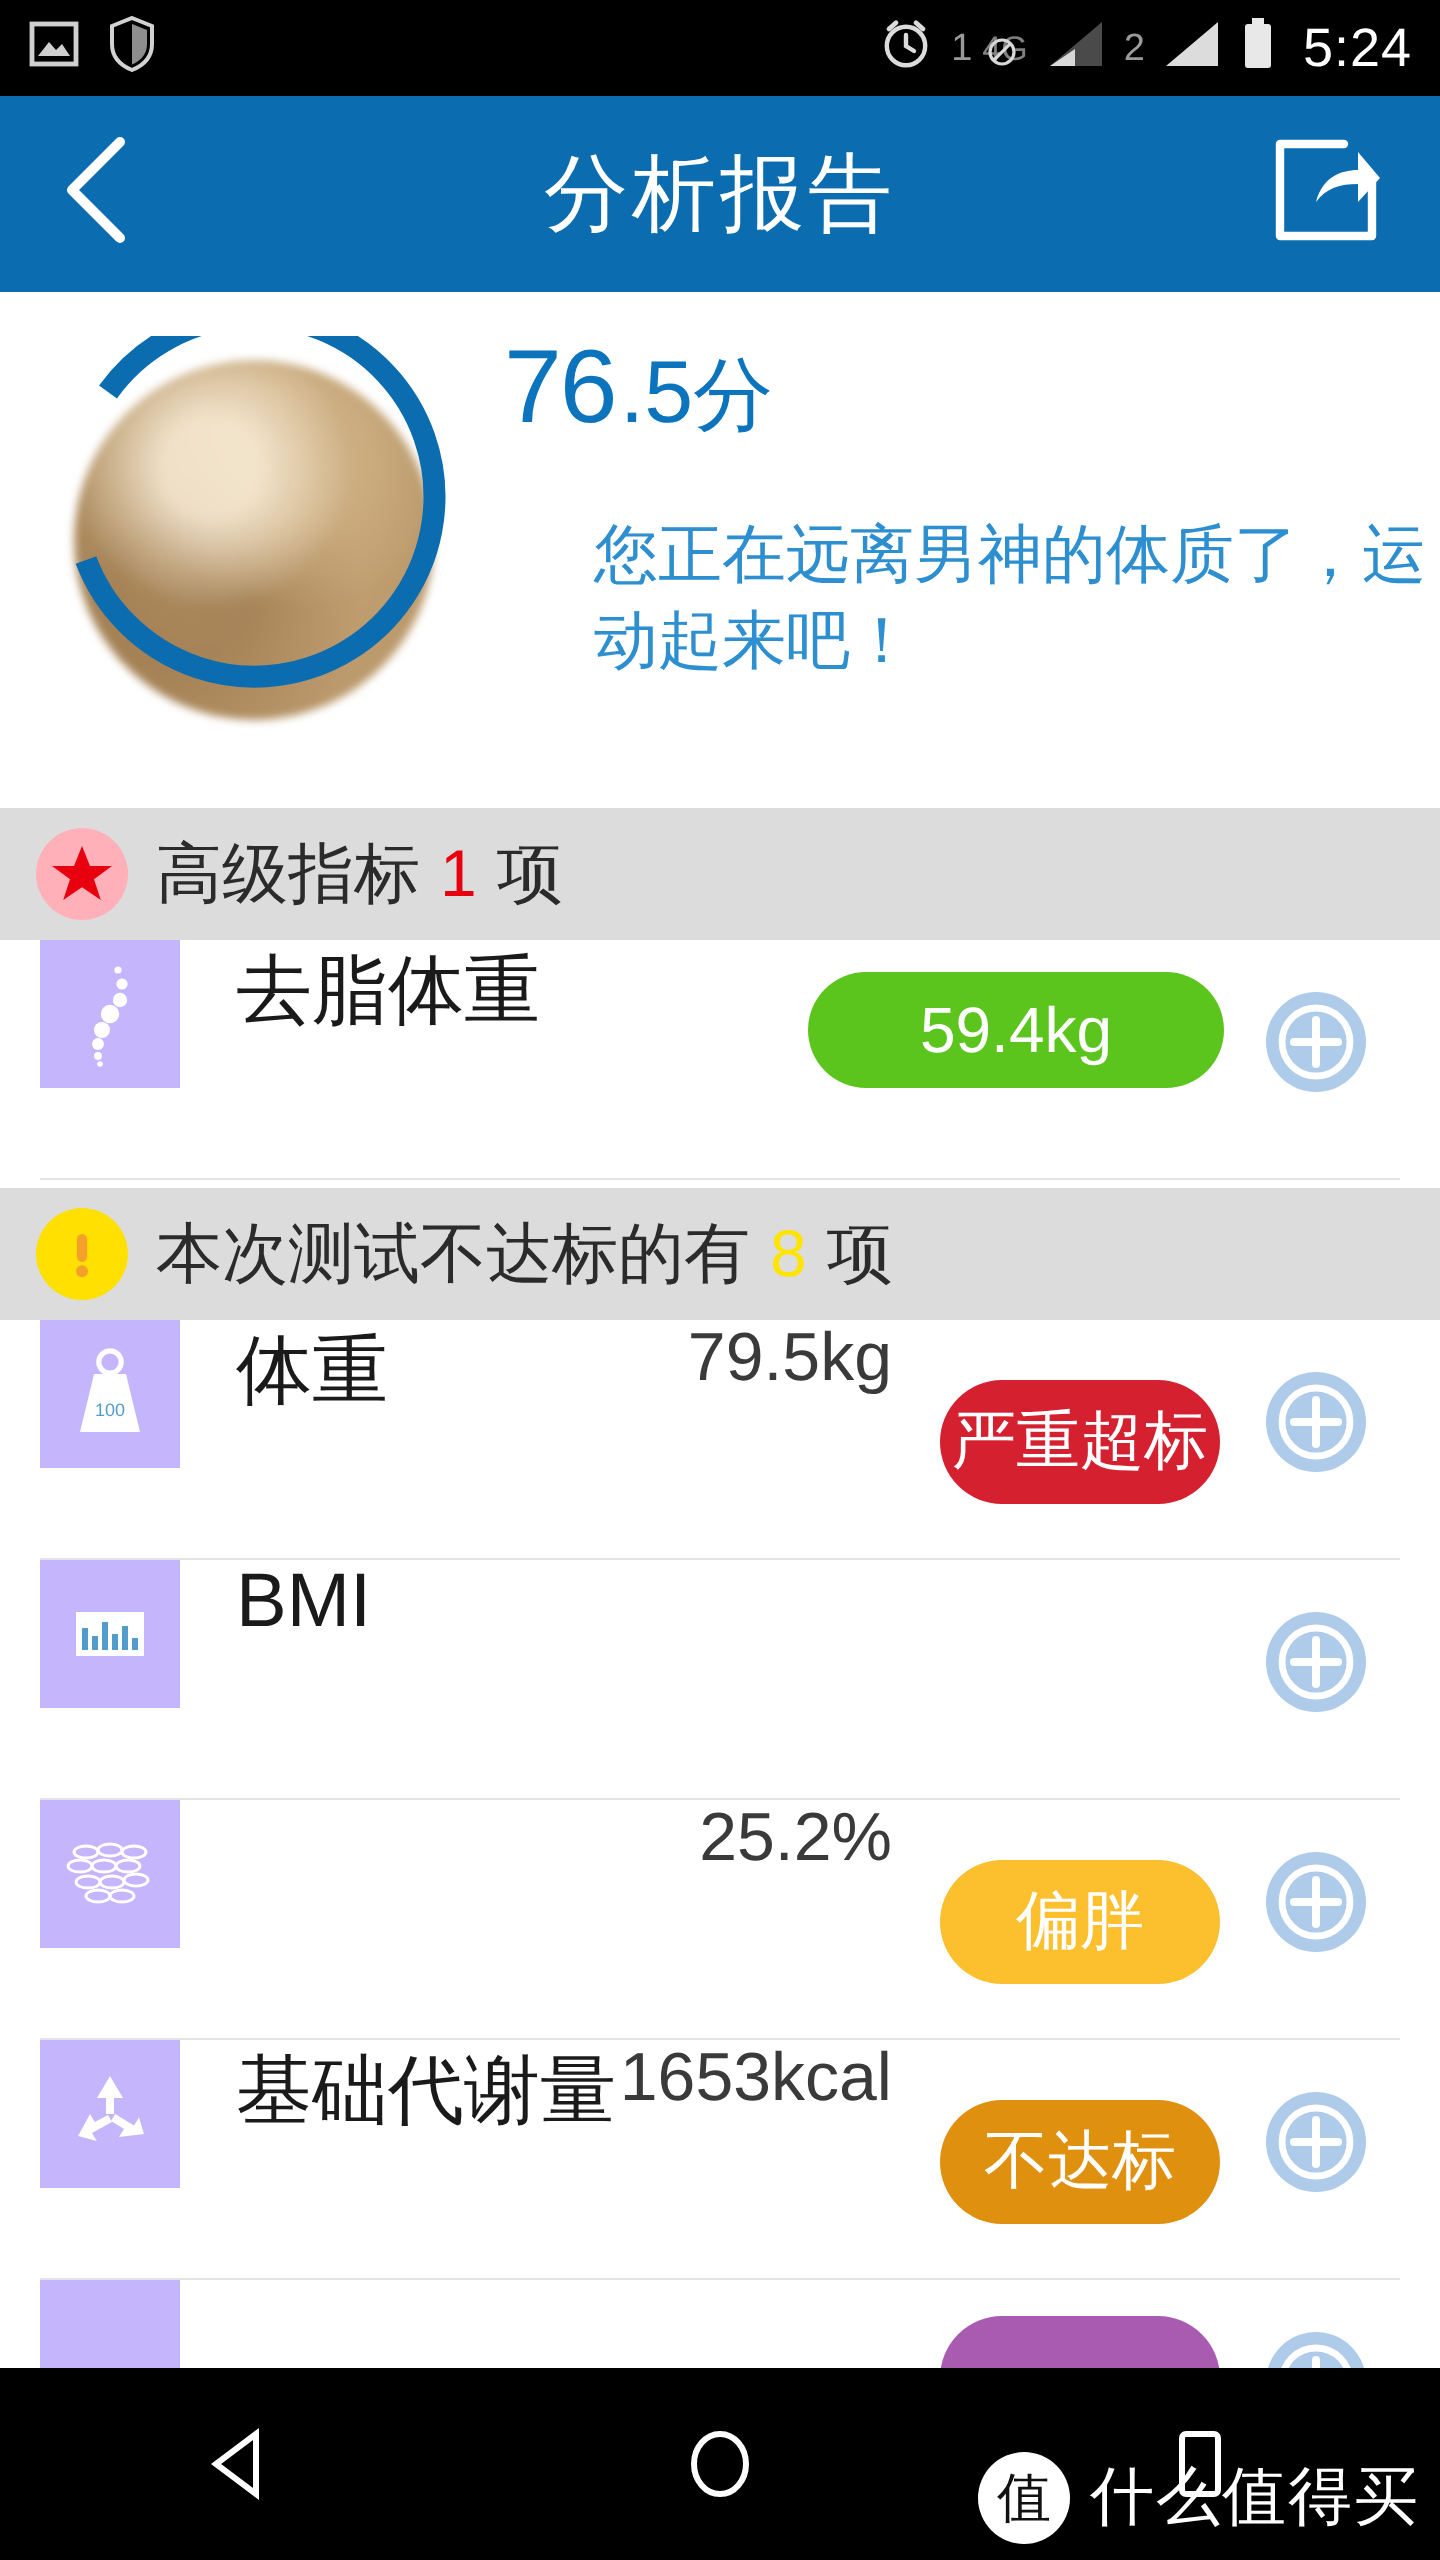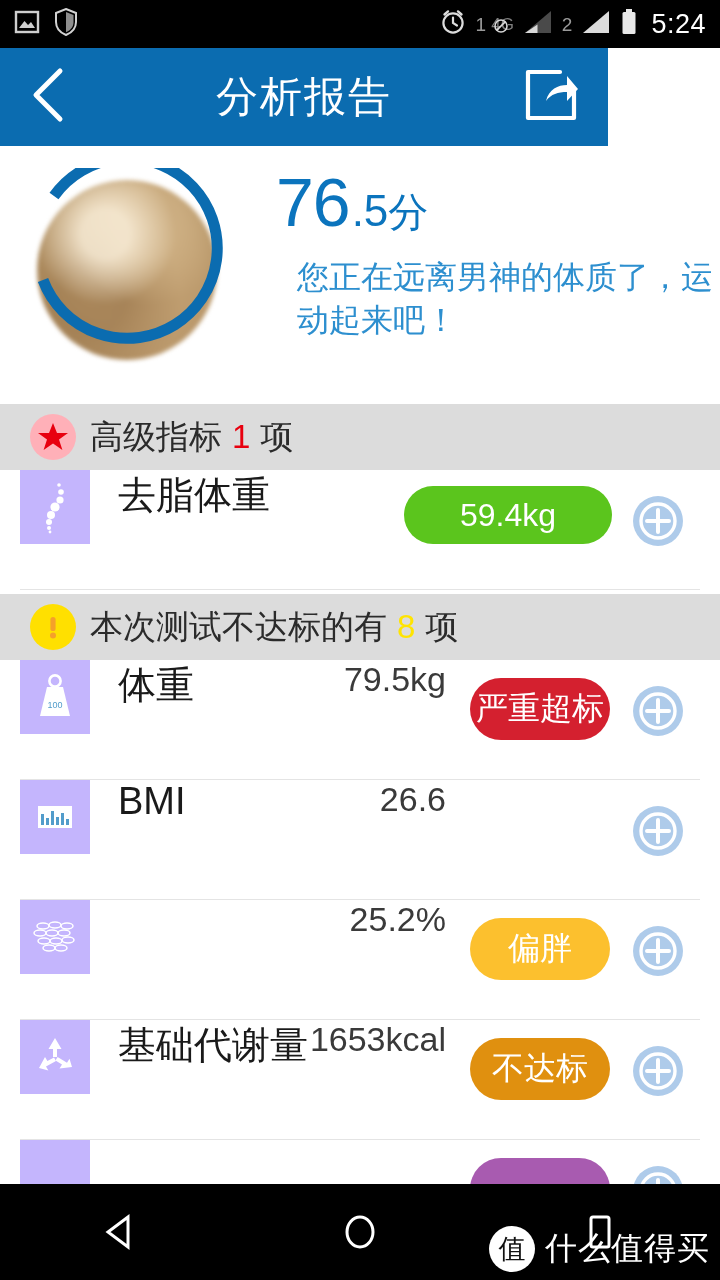--- a/index.html
+++ b/index.html
@@ -18,21 +18,21 @@
   }
   .sb-left{display:flex;align-items:center;gap:14px;}
   .sb-right{margin-left:auto;display:flex;align-items:center;gap:9px;}
   .sb-ic{display:block;}
   .sb-num{color:#9a9a9a;font-size:19px;line-height:1;font-family:"Liberation Sans",sans-serif;}
   .sb-4g{position:relative;color:#7f7f7f;font-size:17px;line-height:1;margin-left:-4px;}
   .sb-time{color:#ffffff;font-size:27px;line-height:1;letter-spacing:0.5px;margin-left:4px;}
 
   
   .appbar{
-    position:absolute;top:48px;left:0;width:608px;height:98px;background:#0b6cb0;
+    position:absolute;top:48px;left:0;width:720px;height:98px;background:#0b6cb0;
     display:flex;align-items:center;box-sizing:border-box;padding:0 26px;
   }
   .appbar-title{
     position:absolute;left:0;right:0;text-align:center;color:#ffffff;
     font-size:42px;letter-spacing:2px;font-weight:400;pointer-events:none;
   }
   .back-btn{position:relative;z-index:2;width:56px;height:66px;display:flex;align-items:center;justify-content:flex-start;}
   .share-btn{position:relative;z-index:2;margin-left:auto;width:62px;height:62px;display:flex;align-items:center;justify-content:center;}
 
   
@@ -45,32 +45,32 @@
     position:absolute;left:13px;top:12px;width:180px;height:180px;border-radius:50%;
     background:
       radial-gradient(circle at 38% 30%, rgba(255,246,228,.75) 0 14%, rgba(0,0,0,0) 42%),
       radial-gradient(circle at 62% 24%, rgba(206,176,132,.85) 0 18%, rgba(0,0,0,0) 46%),
       radial-gradient(circle at 30% 66%, rgba(150,114,72,.6) 0 20%, rgba(0,0,0,0) 52%),
       radial-gradient(circle at 70% 74%, rgba(189,155,110,.7) 0 22%, rgba(0,0,0,0) 55%),
       radial-gradient(circle at 50% 50%, #c9a878 0 40%, #a07f53 100%);
     filter:blur(2.2px);
   }
   .score-line{position:absolute;left:252px;top:24px;display:flex;align-items:baseline;color:#0b74bd;}
-  .score-int{font-size:68px;line-height:0.95;font-weight:300;letter-spacing:-1px;margin-left:24px;}
+  .score-int{font-size:52px;line-height:0.95;font-weight:300;letter-spacing:-1px;}
   .score-dec{font-size:44px;line-height:1;font-weight:300;margin-left:2px;}
   .score-unit{font-size:40px;line-height:1;font-weight:300;}
   .score-msg{
     position:absolute;left:252px;top:110px;width:440px;color:#2d8fcf;
     font-size:32px;line-height:1.35;font-weight:400;margin-left:45px;
   }
 
   
   .section{
     width:720px;height:66px;background:#dcdcdc;display:flex;align-items:center;
-    box-sizing:border-box;padding-left:30px;position:absolute;left:0;
+    box-sizing:border-box;padding-left:18px;position:absolute;left:0;
   }
   .sec-icon{width:46px;height:46px;border-radius:50%;display:flex;align-items:center;justify-content:center;flex:0 0 auto;}
   .sec-icon.star{background:#ffb0b8;}
   .sec-icon.warn{background:#ffe000;}
   .sec-text{margin-left:14px;font-size:33px;color:#2b2b2b;display:flex;align-items:baseline;}
   .sec-count{margin:0 10px;font-size:33px;}
   .sec-count.red{color:#e8000f;}
   .sec-count.yellow{color:#ffe400;}
 
   
@@ -83,21 +83,21 @@
     width:70px;height:74px;border-radius:0;background:#c4b5fd;flex:0 0 auto;
     display:flex;align-items:center;justify-content:center;
   }
   .row-label{margin-left:28px;font-size:38px;color:#1a1a1a;white-space:nowrap;}
   .row-value{font-size:34px;color:#3a3a3a;white-space:nowrap;position:absolute;text-align:right;}
   .pill{
     position:absolute;display:flex;align-items:center;justify-content:center;
     color:#ffffff;border-radius:34px;white-space:nowrap;
   }
   .pill.big{left:404px;top:16px;width:208px;height:58px;border-radius:29px;font-size:32px;}
-  .pill.small{left:470px;top:18px;width:140px;height:62px;border-radius:31px;font-size:32px;}
+  .pill.small{left:470px;top:30px;width:140px;height:62px;border-radius:31px;font-size:32px;}
   .plus-btn{position:absolute;left:632px;top:25px;width:52px;height:52px;}
 
   
   .navbar{
     position:absolute;bottom:0;left:0;width:720px;height:96px;background:#000;
     display:flex;align-items:center;justify-content:space-around;
   }
   .nav-btn{width:96px;height:96px;display:flex;align-items:center;justify-content:center;}
   .watermark{
     position:absolute;right:10px;bottom:8px;display:flex;align-items:center;gap:10px;
@@ -280,21 +280,20 @@
         <rect x="6" y="12" width="34" height="22" fill="#fff"></rect>
         <rect x="9" y="20" width="3" height="11" fill="#529ccb"></rect>
           <rect x="14" y="24" width="3" height="7" fill="#529ccb"></rect>
         <rect x="19" y="17" width="3" height="14" fill="#529ccb"></rect>
           <rect x="24" y="23" width="3" height="8" fill="#529ccb"></rect>
         <rect x="29" y="19" width="3" height="12" fill="#529ccb"></rect>
           <rect x="34" y="25" width="3" height="6" fill="#529ccb"></rect>
       </svg>
     </div>
     <div class="row-label">BMI</div>
-    <div class="row-value" style="left:236px;width:210px;">26.6</div>
     <div class="plus-btn">
       <svg width="52" height="52" viewBox="0 0 52 52">
           <circle cx="26" cy="26" r="25" fill="#aecbea"></circle>
           <circle cx="26" cy="26" r="17" fill="none" stroke="#ffffff" stroke-width="3.4"></circle>
           <path d="M26 15 V37 M15 26 H37" stroke="#ffffff" stroke-width="4" stroke-linecap="round"></path>
         </svg>
     </div>
     <div class="row-sep" style="top:119px"></div>
   </div>
 

